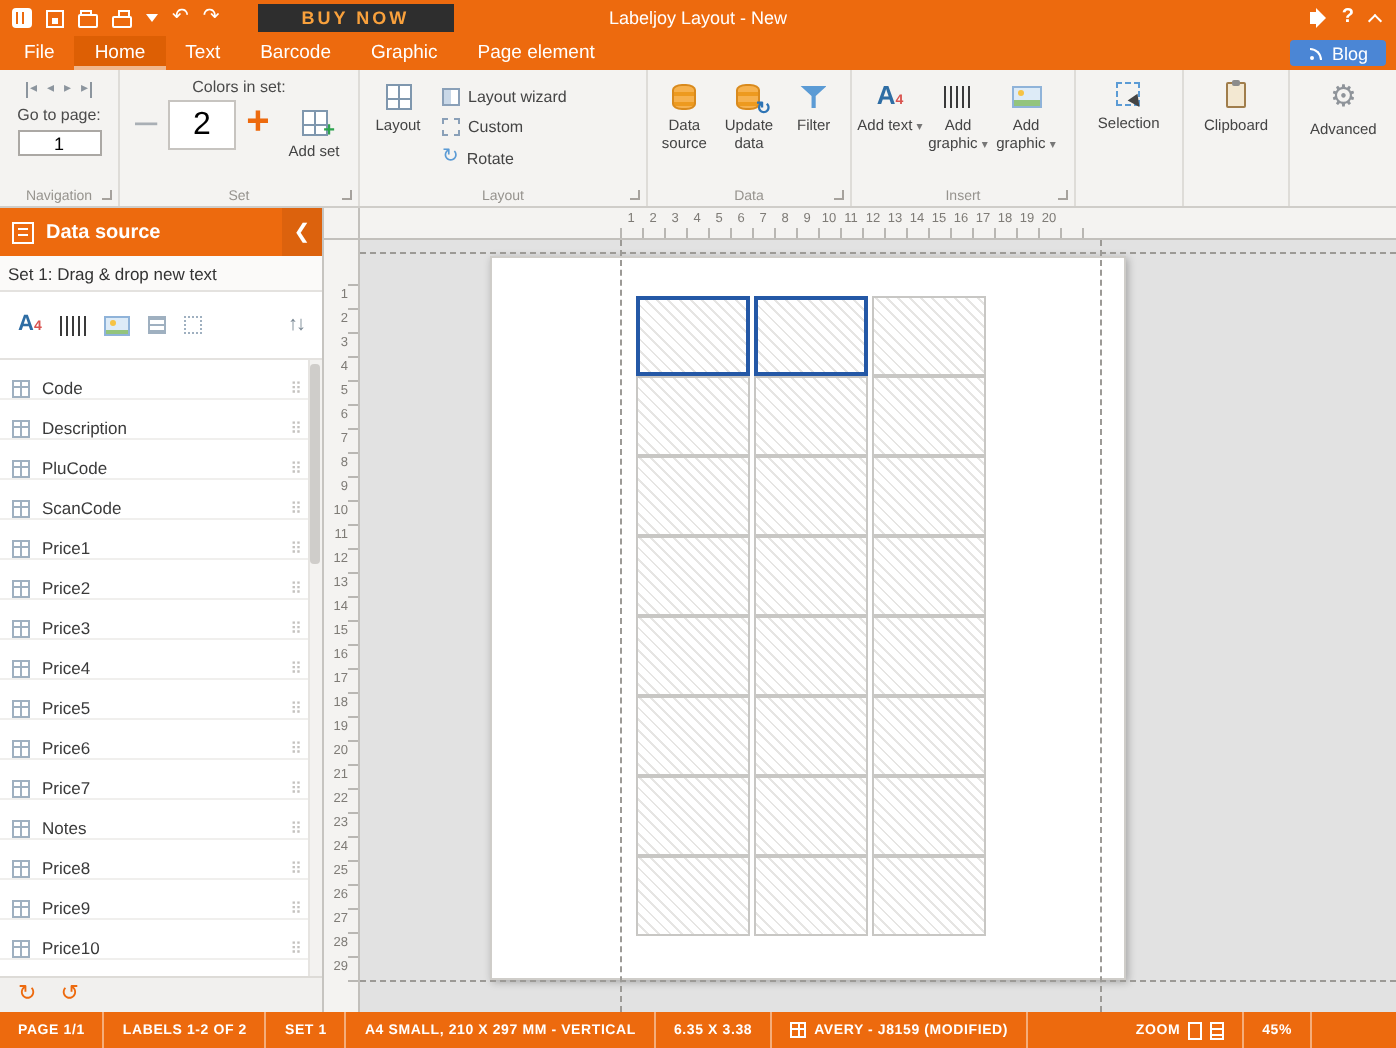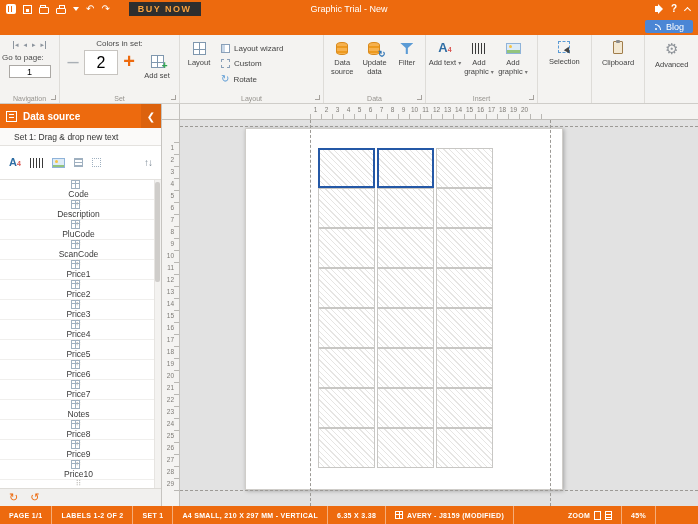--- a/index.html
+++ b/index.html
@@ -4,21 +4,21 @@
 <style>
   * { box-sizing: border-box; margin: 0; padding: 0; }
   body { background:#888; font-family:"Liberation Sans", sans-serif; }
   .app { position:relative; width:698px; height:524px; background:#E4E4E4; overflow:hidden; font-family:"Liberation Sans", sans-serif; }
 
   
   .titlebar { position:absolute; top:0; left:0; right:0; height:18px; background:#ED6A0E; color:#fff; }
   .tb-title { position:absolute; left:0; right:0; top:0; height:18px; line-height:18px; text-align:center; font-size:9px; }
   .tb-left { position:absolute; left:0; top:0; height:18px; display:flex; align-items:center; gap:7px; padding-left:6px; z-index:2; }
   .tb-right { position:absolute; right:0; top:0; height:18px; display:flex; align-items:center; gap:8px; padding-right:8px; z-index:2; }
-  .buynow { background:#2E2E2E; color:#F9A13C; font-size:9px; font-weight:bold; letter-spacing:1.5px; padding:2px 9px; margin-left:12px; cursor:pointer; }
+  .buynow { background:#2E2E2E; color:#F9A13C; font-size:9px; font-weight:bold; letter-spacing:1.5px; padding:2px 22px; margin-left:12px; cursor:pointer; }
   .icon-logo { width:10px; height:10px; background:#fff; border-radius:2px; position:relative; }
   .icon-logo::before { content:""; position:absolute; inset:2px; background:repeating-linear-gradient(90deg,#ED6A0E 0 1px,transparent 1px 3px); }
   .icon-floppy { width:9px; height:9px; border:1px solid #fff; position:relative; }
   .icon-floppy::after { content:""; position:absolute; bottom:1px; left:2px; width:3px; height:3px; background:#fff; }
   .icon-folder { width:10px; height:7px; border:1px solid #fff; border-radius:1px; position:relative; margin-top:2px; }
   .icon-folder::before { content:""; position:absolute; top:-3px; left:0; width:4px; height:2px; border:1px solid #fff; border-bottom:none; }
   .icon-print { width:10px; height:6px; border:1px solid #fff; border-radius:1px; position:relative; margin-top:3px; }
   .icon-print::before { content:""; position:absolute; top:-4px; left:2px; width:4px; height:3px; border:1px solid #fff; border-bottom:none; }
   .glyph { font-size:10px; line-height:18px; color:#fff; }
   .icon-caret-down { width:0; height:0; border-left:3px solid transparent; border-right:3px solid transparent; border-top:4px solid #fff; }
@@ -38,21 +38,21 @@
 
   
   .ribbon { position:absolute; top:35px; left:0; right:0; height:69px; background:#F4F3F1; border-bottom:1px solid #CFCDC9; display:flex; }
   .group { position:relative; border-right:1px solid #DEDCD8; padding:2px 2px 11px 2px; flex:0 0 auto; }
   .glabel { position:absolute; bottom:1px; left:0; right:0; text-align:center; font-size:7px; color:#96938E; }
   .launcher { position:absolute; right:3px; bottom:3px; width:5px; height:5px; border-right:1px solid #A6A29D; border-bottom:1px solid #A6A29D; }
   .g-nav { width:60px; }
   .nav-arrows { display:flex; justify-content:center; gap:5px; margin-top:4px; color:#8C959E; font-size:7px; line-height:8px; }
   .nav-bar-l { border-left:1px solid currentColor; padding-left:1px; }
   .nav-bar-r { border-right:1px solid currentColor; padding-right:1px; }
-  .goto-label { font-size:8px; color:#4A4A4A; margin-top:4px; }
+  .goto-label { font-size:8px; color:#4A4A4A; text-align:center; margin-top:4px; }
   .goto-input { display:block; margin:3px auto 0; width:42px; height:13px; border:1px solid #ABA8A4; font-size:9px; text-align:center; background:#fff; font-family:inherit; }
   .g-set { width:120px; }
   .set-caption { font-size:8px; color:#4A4A4A; text-align:center; margin-top:2px; }
   .set-controls { display:flex; align-items:flex-start; justify-content:center; gap:3px; margin-top:2px; }
   .btn-minus { font-size:20px; color:#A9AFB5; line-height:22px; width:16px; text-align:center; cursor:pointer; }
   .set-value { width:34px; height:25px; border:1px solid #C7C4C0; background:#fff; font-size:16px; text-align:center; font-family:inherit; }
   .btn-plus { font-size:20px; color:#ED6A0E; font-weight:bold; line-height:22px; width:16px; text-align:center; cursor:pointer; }
   .bigbtn { display:flex; flex-direction:column; align-items:center; width:34px; padding-top:4px; font-size:7.5px; color:#444; text-align:center; line-height:8.5px; gap:3px; cursor:pointer; }
   .bigbtn .ichold { height:15px; display:flex; align-items:center; justify-content:center; position:relative; }
   .caret { font-size:6px; color:#777; }
@@ -87,27 +87,27 @@
   .ic-select::after { content:""; position:absolute; right:-2px; bottom:-2px; width:0; height:0; border-top:6px solid #444; border-left:3px solid transparent; border-right:3px solid transparent; transform:rotate(-35deg); }
   .ic-gear { font-size:15px; line-height:15px; color:#8F949A; }
 
   
   .sidebar { position:absolute; left:0; top:104px; width:162px; height:402px; background:#fff; border-right:1px solid #C6C4C0; display:flex; flex-direction:column; }
   .sb-header { flex:0 0 24px; background:#ED6A0E; color:#fff; display:flex; align-items:center; }
   .ic-panel { width:11px; height:11px; border:1px solid #fff; position:relative; margin:0 6px; }
   .ic-panel::before { content:""; position:absolute; inset:2px; background:repeating-linear-gradient(180deg,#fff 0 1px,transparent 1px 3px); }
   .sb-title { font-size:10px; font-weight:bold; flex:1; }
   .sb-collapse { width:20px; height:100%; display:flex; align-items:center; justify-content:center; background:rgba(0,0,0,0.07); font-size:10px; cursor:pointer; }
-  .sb-hint { flex:0 0 18px; font-size:8.5px; color:#333; display:flex; align-items:center; padding-left:14px; border-bottom:1px solid #E4E2DF; background:#FBFAF9; }
+  .sb-hint { flex:0 0 18px; font-size:8.5px; color:#333; display:flex; align-items:center; padding-left:4px; border-bottom:1px solid #E4E2DF; background:#FBFAF9; }
   .sb-toolbar { flex:0 0 34px; display:flex; align-items:center; gap:9px; padding:0 9px; border-bottom:1px solid #E4E2DF; }
   .ic-mini1 { width:9px; height:9px; border:1px solid #9FB0C0; background:repeating-linear-gradient(180deg,#9FB0C0 0 1px,transparent 1px 3px); }
   .ic-mini2 { width:9px; height:9px; border:1px dotted #9FB0C0; }
   .sb-sort { margin-left:auto; color:#7A8894; font-size:10px; letter-spacing:-1px; cursor:pointer; }
   .sb-list { flex:1; position:relative; overflow:hidden; }
-  .frow { height:20px; display:flex; align-items:center; padding:0 10px 0 6px; border-bottom:1px solid #F0EFED; font-size:8.5px; color:#3A3A3A; cursor:grab;flex-direction:column; }
+  .frow { height:20px; display:flex; align-items:flex-end; padding:0 10px 0 6px; border-bottom:1px solid #F0EFED; font-size:8.5px; color:#3A3A3A; cursor:grab; }
   .ficon { width:9px; height:9px; border:1px solid #9FB0C0; position:relative; margin-right:6px; flex:0 0 auto; }
   .ficon::before { content:""; position:absolute; left:0; right:0; top:2px; height:1px; background:#9FB0C0; }
   .ficon::after { content:""; position:absolute; top:0; bottom:0; left:3px; width:1px; background:#9FB0C0; }
   .flabel { flex:1; }
   .fdrag { color:#C4C2BF; font-size:8px; }
   .sb-scroll { position:absolute; right:0; top:0; bottom:0; width:7px; background:#F3F2F0; border-left:1px solid #E6E4E1; }
   .sb-thumb { position:absolute; right:1px; top:2px; width:5px; height:100px; background:#CFCDCA; border-radius:2px; }
   .sb-footer { flex:0 0 18px; background:#F1F0EE; border-top:1px solid #DDDBD7; display:flex; align-items:center; gap:12px; padding-left:9px; color:#ED6A0E; font-size:11px; }
   .sb-footer span { cursor:pointer; line-height:11px; }
 
@@ -137,39 +137,47 @@
   .icon-sheet::after { content:""; position:absolute; top:0; bottom:0; left:3px; width:1px; background:#fff; }
   .icon-zoompage { width:7px; height:9px; border:1px solid #fff; }
   .icon-zoompage.lines { background:repeating-linear-gradient(180deg,transparent 0 2px,#fff 2px 3px); }
 </style>
 </head>
 <body>
 
 <div class="app">
 
   <div class="titlebar">
-    <div class="tb-title">Graphic Trial - New</div>
+    <div class="tb-title">Labeljoy Layout - New</div>
     <div class="tb-left">
       <span class="icon-logo"></span>
       <span class="icon-floppy"></span>
       <span class="icon-folder"></span>
       <span class="icon-print"></span>
       <span class="icon-caret-down"></span>
       <span class="glyph">↶</span>
       <span class="glyph">↷</span>
       <div class="buynow">BUY NOW</div>
     </div>
     <div class="tb-right">
       <span class="icon-announce"></span>
       <span class="glyph" style="font-weight:bold;">?</span>
       <span class="icon-chevron-up"></span>
     </div>
   </div>
 
   <div class="tabbar">
+    <div class="tabs">
+        <div class="tab">File</div>
+        <div class="tab active">Home</div>
+        <div class="tab">Text</div>
+        <div class="tab">Barcode</div>
+        <div class="tab">Graphic</div>
+        <div class="tab">Page element</div>
+      </div>
     <div class="blog-btn">
       <span class="icon-rss"></span>
       <span>Blog</span>
     </div>
   </div>
 
   <div class="ribbon">
 
     <div class="group g-nav">
       <div class="nav-arrows">

